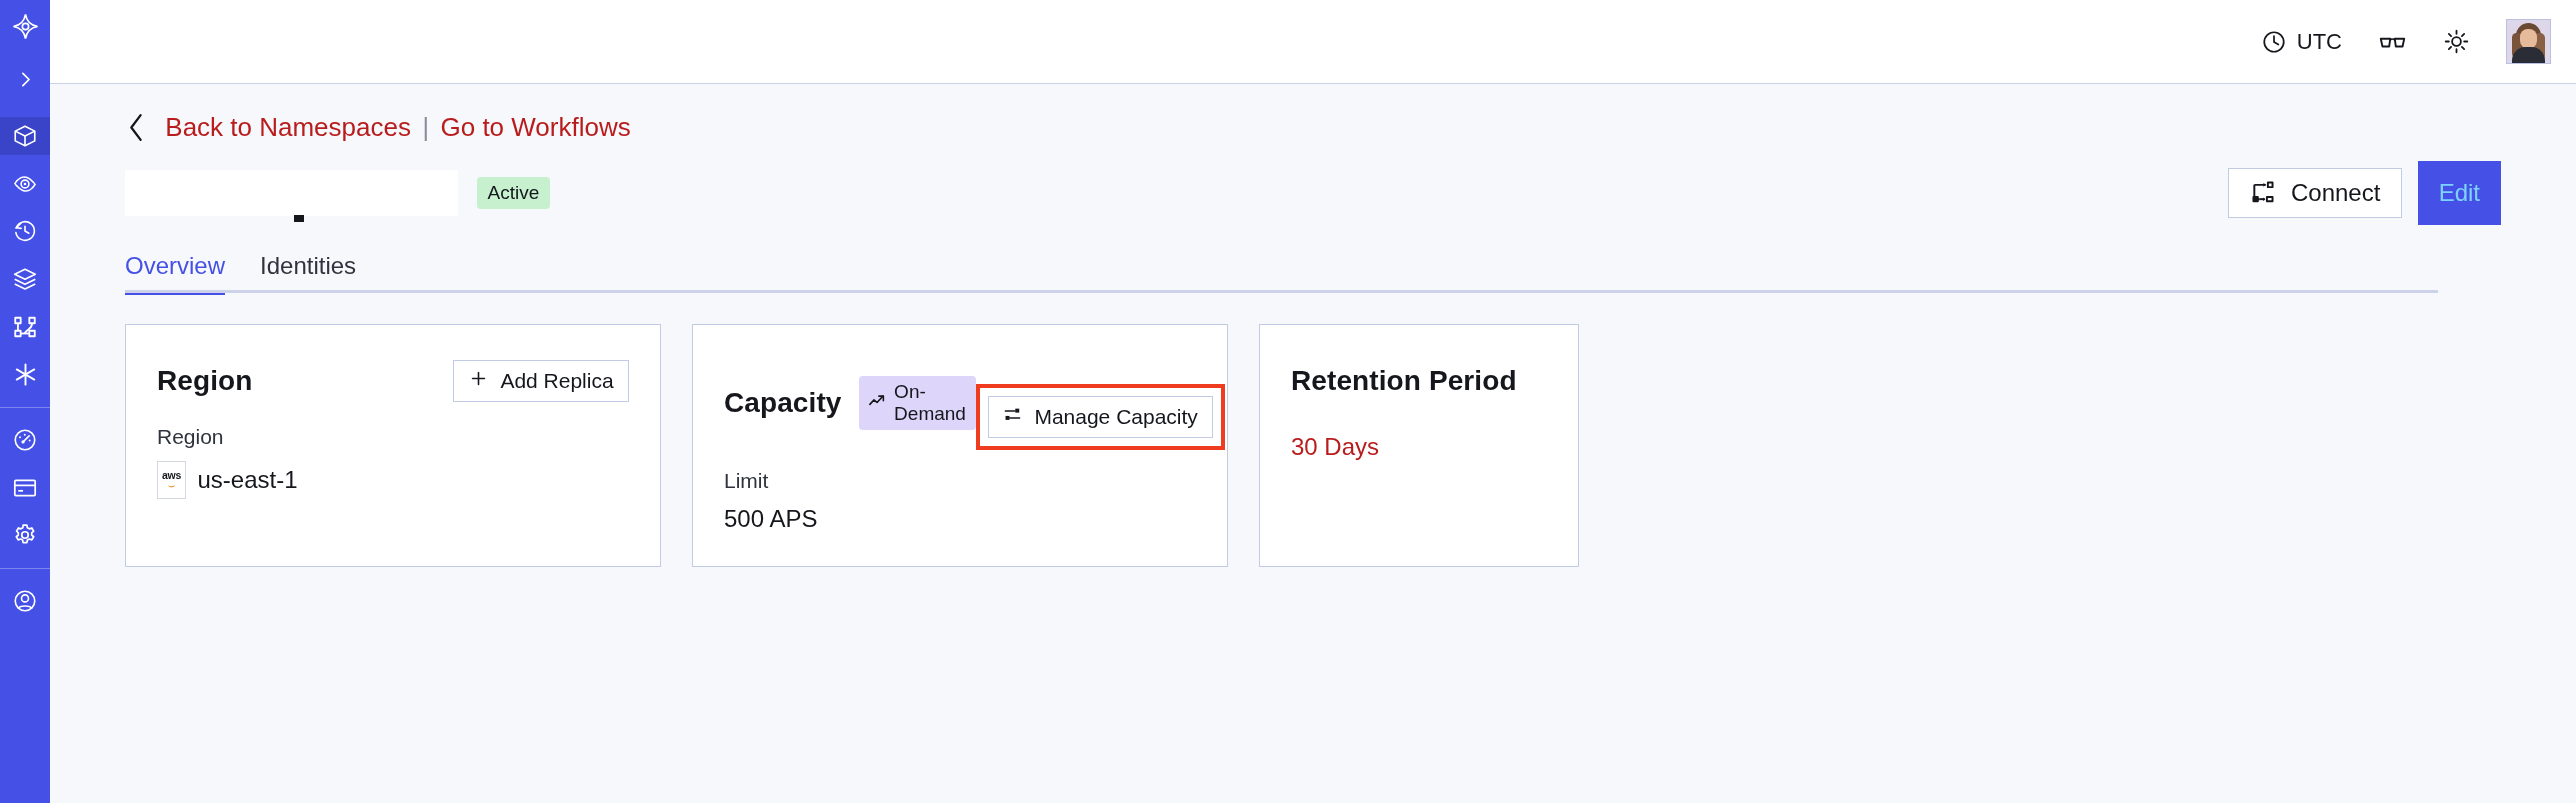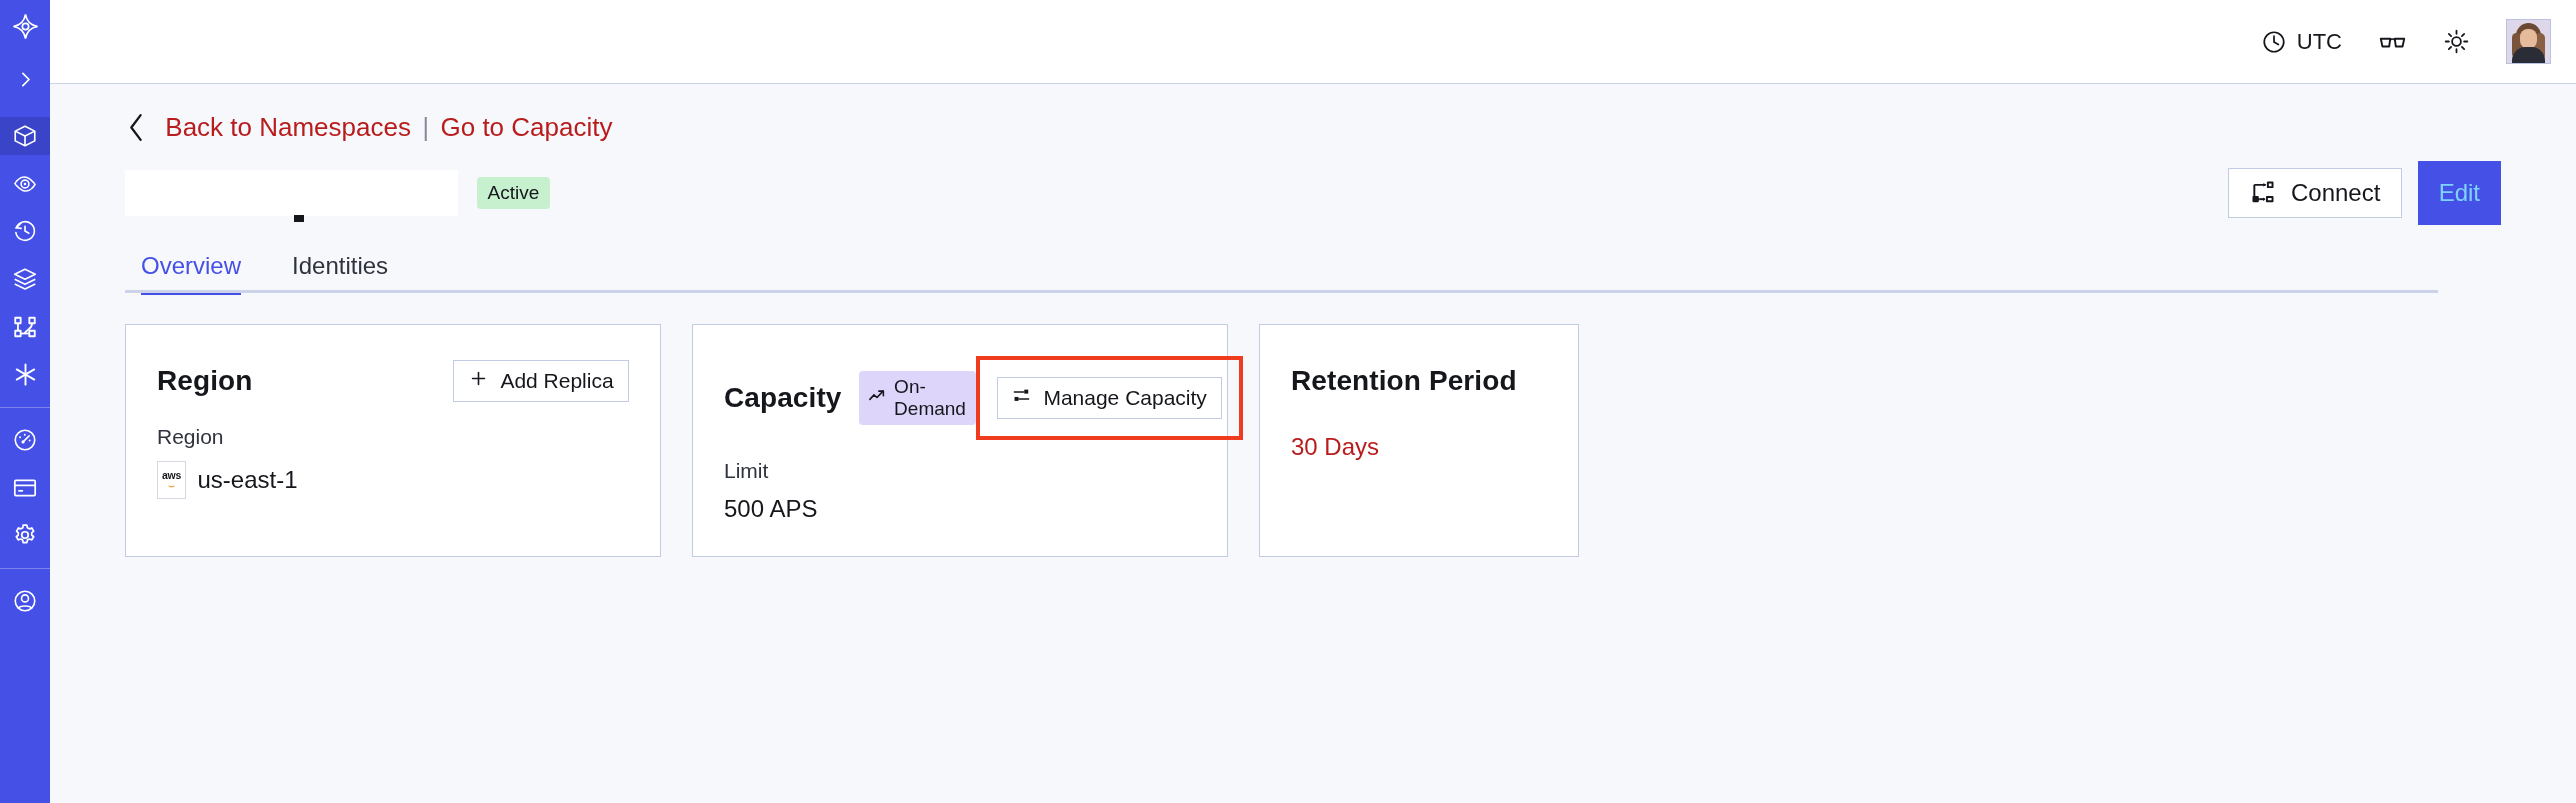--- a/index.html
+++ b/index.html
@@ -209,21 +209,20 @@
   .tab {
     font-size: 24px;
     color: #2f333d;
     padding: 0 0 13.4px 0;
     margin-right: 35px;
     cursor: pointer;
     position: relative;
     background: none;
     border: none;
     font-family: inherit;
-    margin-left: 16px;
   }
   .tab.active { color: #4550e6; }
   .tab.active::after {
     content: "";
     position: absolute;
     left: 0; right: 0; bottom: -1.9px;
     height: 4.8px;
     background: #4550e6;
   }
   .tabs-rule {
@@ -281,21 +280,22 @@
     font-size: 21px;
     height: 42px;
     padding: 0 14.4px;
     cursor: pointer;
     font-family: inherit;
     white-space: nowrap;
   }
   .hl-wrap {
     display: inline-block;
     border: 4.8px solid #ef3c1e;
-    padding: 17px;
+    padding: 8px;
+    margin-top: 28px;
   }
   .card-label {
     margin-top: 19px;
     font-size: 21px;
     color: #2f333d;
   }
   .card-value {
     margin-top: 11.5px;
     font-size: 24px;
     color: #15171c;
@@ -513,21 +513,21 @@
     <main class="content">
 
       <div class="breadcrumb">
         <span class="bc-chevron">
           <svg width="23" height="31" viewBox="0 0 18 30" fill="none" stroke="#15171c" stroke-width="2.2" stroke-linecap="round" stroke-linejoin="round">
             <polyline points="13 3 4 15 13 27"></polyline>
           </svg>
         </span>
         <a class="bc-link" href="#">Back to Namespaces</a>
         <span class="bc-divider">|</span>
-        <a class="bc-link" href="#">Go to Capacity</a>
+        <a class="bc-link" href="#">Go to Workflows</a>
       </div>
 
       <div class="title-row">
         <div class="title-redacted">
           <span></span>
           <span class="title-dot"></span>
         </div>
         <span class="badge-active">Active</span>
 
         <div class="head-actions">

